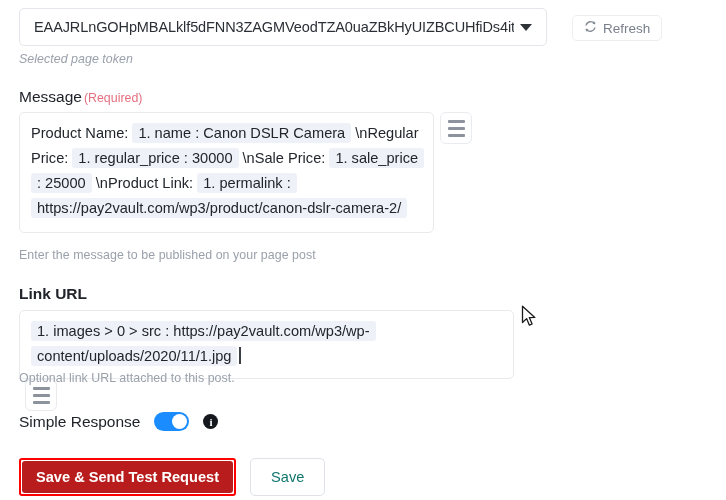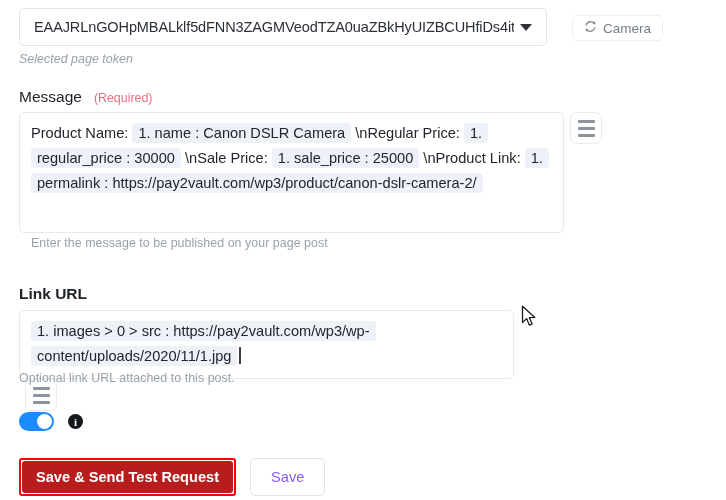--- a/index.html
+++ b/index.html
@@ -83,53 +83,53 @@
   }
   .refresh-icon { display:block; }
 
   .helper {
     position: absolute;
     font-size: 12.4px;
     color: #9aa1ab;
     letter-spacing: 0.05px;
   }
   .helper.token { left: 19px; top: 52px; font-style: italic; }
-  .helper.message { left: 19px; top: 236px; margin-left: 12px; }
+  .helper.message { left: 19px; top: 248px; }
   .helper.linkurl { left: 19px; top: 371px; }
 
   
   .field-label {
     position: absolute;
     font-size: 15.5px;
     color: #20242a;
   }
   .field-label .req {
     font-size: 12.4px;
     color: #e4707f;
-    margin-left: 12px;
+    margin-left: 2px;
   }
   .label-message { left: 19px; top: 88px; }
   .label-linkurl { left: 19px; top: 285px; font-weight: bold; }
 
   
   .rt-wrap { position: absolute; display: flex; align-items: flex-start; }
   .rt-wrap.message { left: 19px; top: 112px; }
   .rt-wrap.linkurl { left: 19px; top: 310px; flex-direction: column; }
 
   .rt-box {
     box-sizing: border-box;
     border: 1px solid #e8eaee;
     border-radius: 5px;
     background: #ffffff;
     padding: 8px 11px 9px 11px;
     font-size: 14.6px;
     line-height: 25px;
     color: #22262c;
   }
-  .rt-box.message { width: 545px; min-height: 121px; }
+  .rt-box.message { width: 415px; min-height: 121px; }
   .rt-box.linkurl { width: 495px; min-height: 51px; }
 
   .chip {
     background: #eef1f8;
     border-radius: 3px;
     padding: 2px 6px;
     box-decoration-break: clone;
     -webkit-box-decoration-break: clone;
     color: #22262c;
   }
@@ -239,21 +239,21 @@
     border-radius: 3px;
     font-family: "Liberation Sans", sans-serif;
     font-size: 14.6px;
     font-weight: bold;
     padding: 8px 14px;
     cursor: pointer;
     white-space: nowrap;
   }
   .btn-secondary {
     background: #ffffff;
-    color: #8b5cf6;
+    color: #0f766e;
     border: 1px solid #dfe3e8;
     border-radius: 5px;
     font-family: "Liberation Sans", sans-serif;
     font-size: 14.6px;
     padding: 10px 20px;
     cursor: pointer;
   }
 </style>
 </head>
 <body>
@@ -269,21 +269,21 @@
 
   <div class="refresh-btn">
     <span class="refresh-icon">
       <svg width="13" height="13" viewBox="0 0 16 16">
         <path d="M13.2 4.6A6 6 0 0 0 2.6 6.3" fill="none" stroke="#858c96" stroke-width="1.6" stroke-linecap="round"></path>
         <path d="M2.8 11.4A6 6 0 0 0 13.4 9.7" fill="none" stroke="#858c96" stroke-width="1.6" stroke-linecap="round"></path>
         <path d="M13.6 1.6v3.3h-3.3z" fill="#858c96"></path>
         <path d="M2.4 14.4v-3.3h3.3z" fill="#858c96"></path>
       </svg>
     </span>
-    <span class="label">Camera</span>
+    <span class="label">Refresh</span>
   </div>
 
   <div class="helper token">Selected page token</div>
 
   <div class="field-label label-message">
     <span>Message</span><span class="req">(Required)</span>
   </div>
 
   <div class="rt-wrap message">
     <div class="rt-box message">
@@ -313,20 +313,21 @@
 
   <div class="helper linkurl">Optional link URL attached to this post.</div>
 
   <div class="cursor">
     <svg width="17" height="24" viewBox="0 0 17 24">
       <path d="M1.5 1.2 L1.5 17.5 L5.6 13.6 L8.4 20.2 L11.1 19.0 L8.3 12.6 L13.8 12.4 Z" fill="#ffffff" stroke="#1a1a1a" stroke-width="1.3" stroke-linejoin="round"></path>
     </svg>
   </div>
 
   <div class="simple-row">
+    <span class="simple-label">Simple Response</span>
     <span class="toggle">
       <span class="knob"></span>
     </span>
     <span class="info-icon">i</span>
   </div>
 
   <div class="btn-row">
     <div class="primary-wrap">
       <button class="btn-primary">Save &amp; Send Test Request</button>
     </div>

